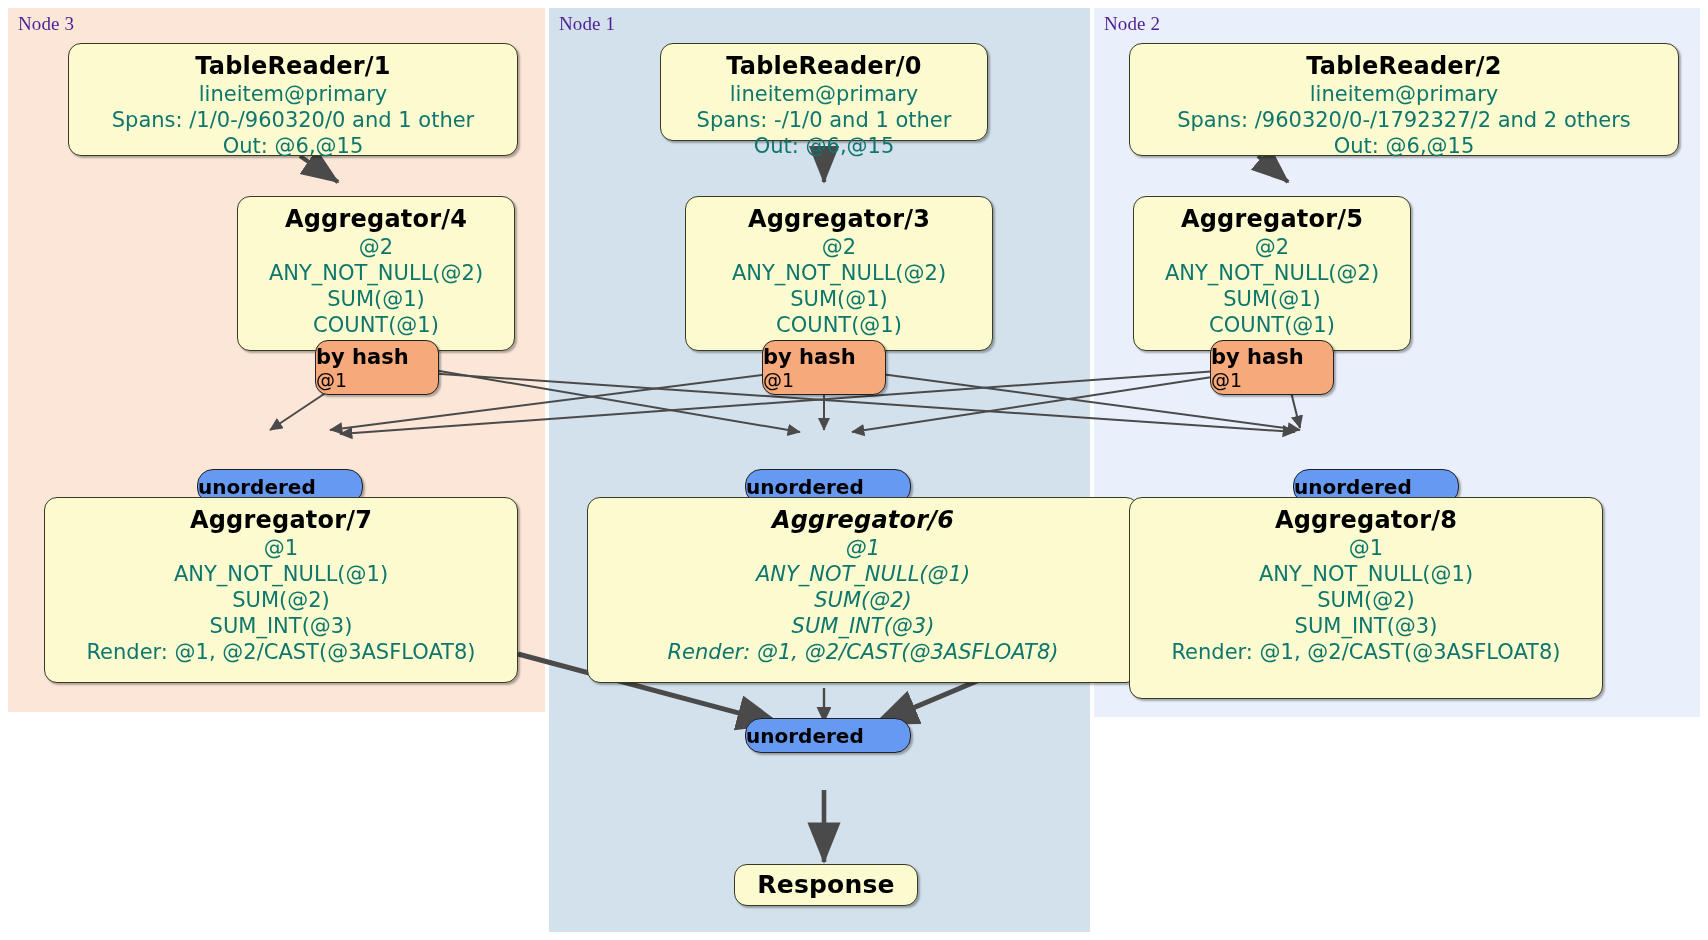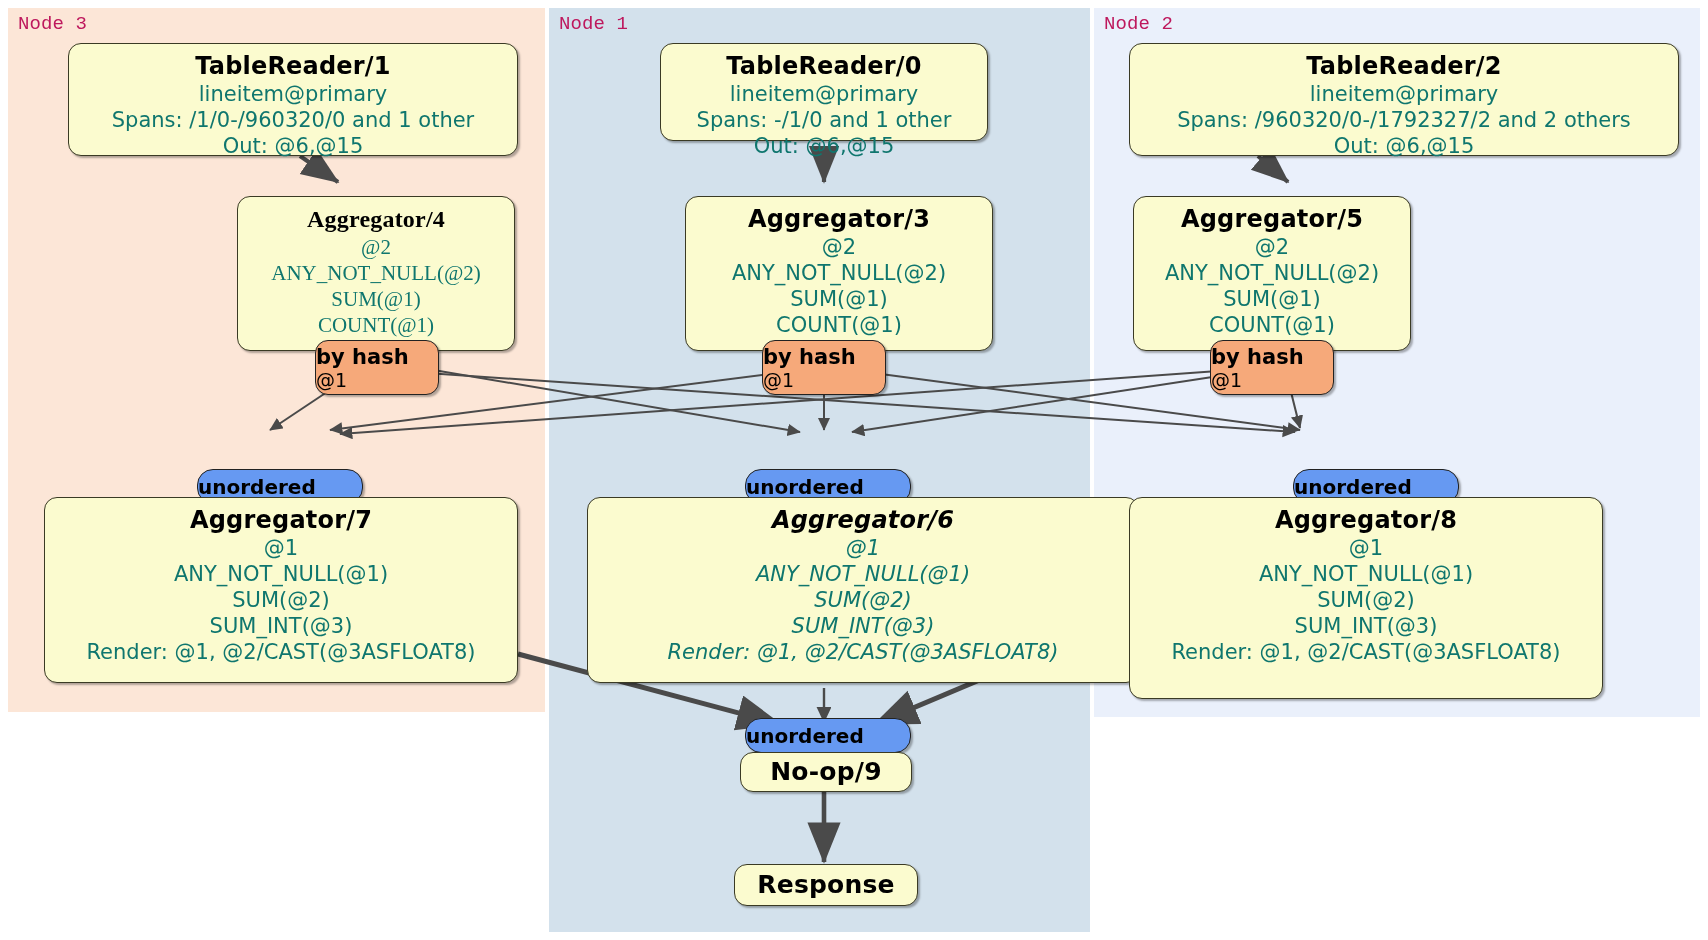--- a/index.html
+++ b/index.html
@@ -6,22 +6,22 @@
   body{
     font-family:"DejaVu Sans","Liberation Sans",sans-serif;
     width:1708px;height:940px;position:relative;overflow:hidden;
   }
   #stage{position:absolute;left:0;top:0;width:1708px;height:940px;}
 
   
   .cluster{position:absolute;}
   .cluster-label{
     position:absolute;left:10px;top:5px;
-    font-size:19px;color:#be185d;letter-spacing:.1px;
-    font-family:Liberation Mono, monospace;
+    font-size:19px;color:#4c1d95;letter-spacing:.1px;
+    font-family:Liberation Serif, serif;
   }
 
   
   svg.edges{position:absolute;left:0;top:0;width:1708px;height:940px;overflow:visible;}
 
   
   .proc{
     position:absolute;
     background:#fbfbcf;
     border:1.6px solid #3a3a24;
@@ -141,21 +141,21 @@
     <div class="ln">Out: @6,@15</div>
   </div>
 
   <div class="proc" style="left:1129px;top:43px;width:550px;height:113px;">
     <div class="ttl">TableReader/2</div>
     <div class="ln">lineitem@primary</div>
     <div class="ln">Spans: /960320/0-/1792327/2 and 2 others</div>
     <div class="ln">Out: @6,@15</div>
   </div>
 
-  <div class="proc" style="left:237px;top:196px;width:278px;height:155px;font-family:Liberation Serif, serif;">
+  <div class="proc" style="left:237px;top:196px;width:278px;height:155px;">
     <div class="ttl">Aggregator/4</div>
     <div class="ln">@2</div>
     <div class="ln">ANY_NOT_NULL(@2)</div>
     <div class="ln">SUM(@1)</div>
     <div class="ln">COUNT(@1)</div>
   </div>
 
   <div class="proc" style="left:685px;top:196px;width:308px;height:155px;">
     <div class="ttl">Aggregator/3</div>
     <div class="ln">@2</div>
@@ -223,21 +223,18 @@
     <div class="ln">ANY_NOT_NULL(@1)</div>
     <div class="ln">SUM(@2)</div>
     <div class="ln">SUM_INT(@3)</div>
     <div class="ln">Render: @1, @2/CAST(@3ASFLOAT8)</div>
   </div>
 
   <div class="badge unord" style="left:745px;top:718px;width:166px;height:35px;">
     <span class="bt">unordered</span>
   </div>
 
-  <div class="proc small" style="left:740px;top:752px;width:172px;height:40px;">
-    <div class="ttl">No-op/9</div>
-  </div>
 
   <div class="proc small" style="left:734px;top:864px;width:184px;height:42px;">
     <div class="ttl">Response</div>
   </div>
 
 </div>
 
 </body></html>

